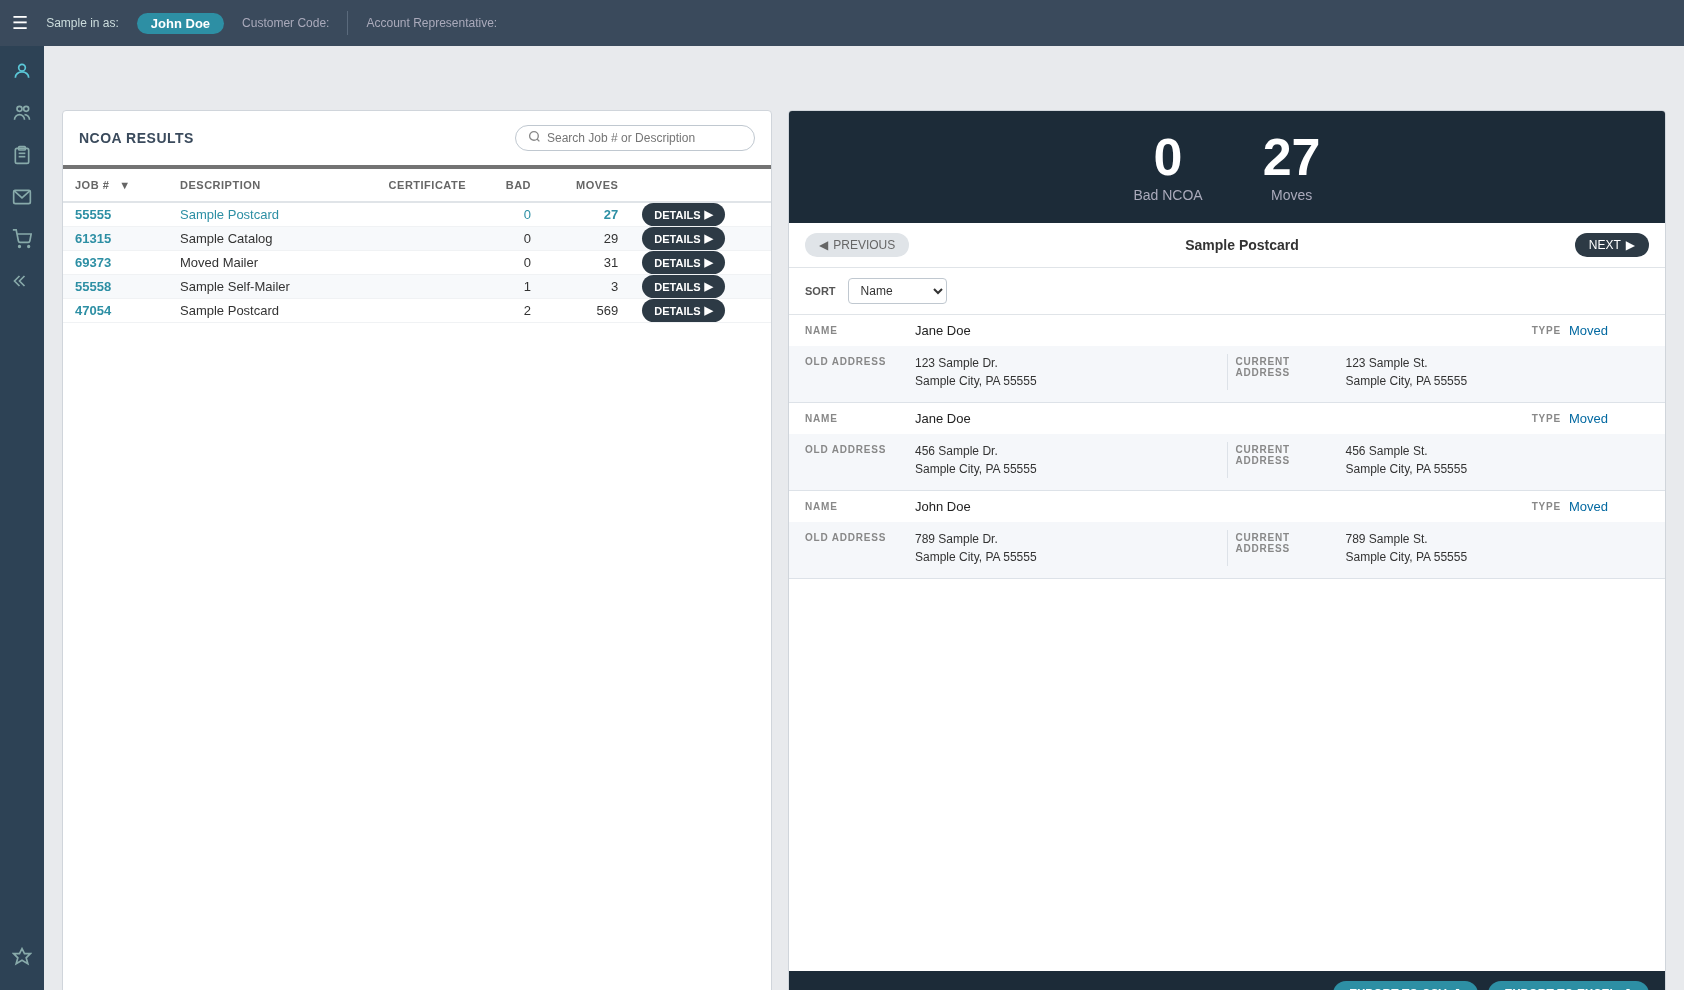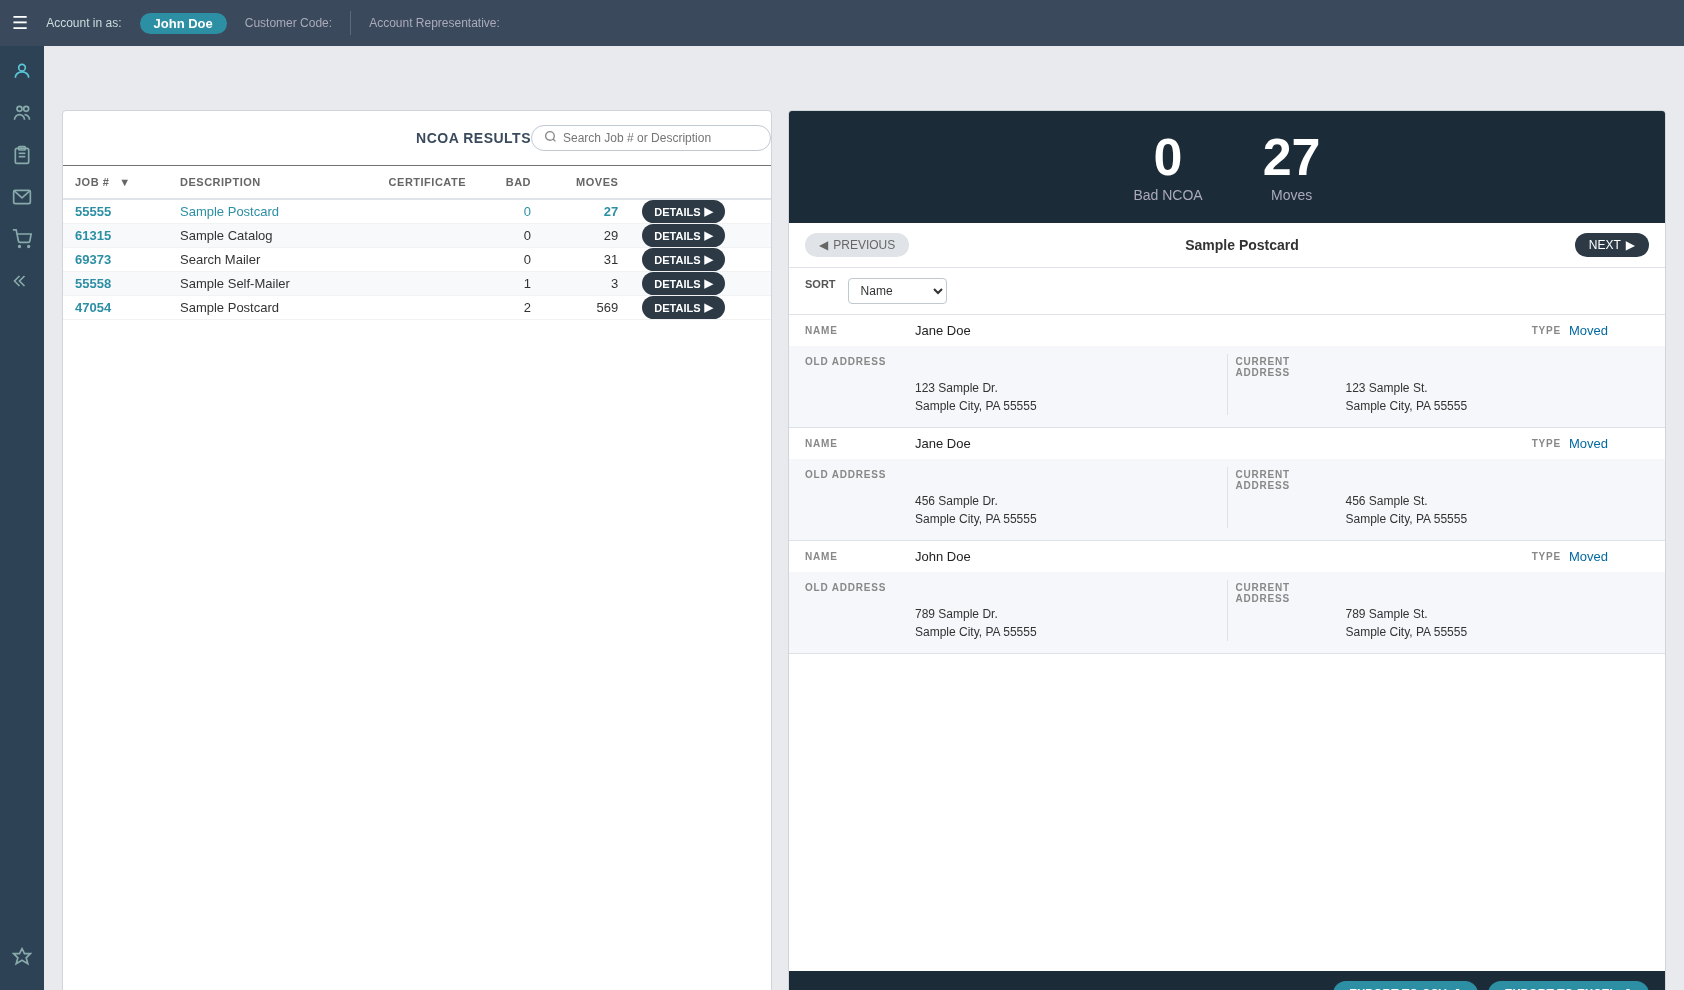--- a/index.html
+++ b/index.html
@@ -69,23 +69,23 @@
     .left-panel {
       flex: 0 0 710px;
       background: #fff;
       border: 1px solid #d0d5db;
       border-radius: 4px;
       overflow: hidden;
     }
     .panel-header {
       display: flex;
       align-items: center;
-      justify-content: flex-end;
-      padding: 14px 0;
-      border-bottom: 1px solid #737373;
+      justify-content: space-between;
+      padding: 14px 16px;
+      border-bottom: 4px solid #737373;
     }
     .panel-title {
       font-size: 14px;
       font-weight: bold;
       color: #3a4a5c;
       letter-spacing: 0.5px;
     }
     .search-box {
       display: flex;
       align-items: center;
@@ -195,21 +195,21 @@
       color: #fff;
     }
     .detail-job-title {
       font-size: 14px;
       font-weight: 600;
       color: #333;
     }
 
     .sort-bar {
       display: flex;
-      align-items: flex-start;
+      align-items: center;
       gap: 12px;
       padding: 10px 16px;
       border-bottom: 1px solid #e0e4e8;
     }
     .sort-label { font-size: 11px; font-weight: bold; color: #555; text-transform: uppercase; }
     .sort-select {
       border: 1px solid #c0c8d0;
       border-radius: 4px;
       padding: 4px 24px 4px 8px;
       font-size: 12px;
@@ -268,21 +268,20 @@
       color: #888;
       letter-spacing: 0.8px;
       width: 110px;
       text-transform: uppercase;
       margin-top: 2px;
     }
     .addr-field-value {
       font-size: 12px;
       color: #333;
       line-height: 1.5;
-      margin-top: 25px;
     }
     .addr-divider { width: 1px; background: #dde2e8; margin: 0 8px; align-self: stretch; }
 
     
     .detail-footer {
       background: #1c2b38;
       color: #fff;
       display: flex;
       align-items: center;
       justify-content: space-between;
@@ -302,21 +301,21 @@
       display: inline-flex;
       align-items: center;
       gap: 6px;
     }
   </style>
 </head>
 <body>
 
 <div class="top-nav">
   <span class="hamburger-icon">☰</span>
-  <span class="logged-in-label">Account in as:</span>
+  <span class="logged-in-label">Sample in as:</span>
   <span class="user-badge">John Doe</span>
   <span class="nav-meta">Customer Code:</span>
   <span class="nav-divider"></span>
   <span class="nav-meta">Account Representative:</span>
 </div>
 
 <div class="sidebar">
   <div class="sidebar-item active">
     <span>
       <svg width="20" height="20" viewBox="0 0 24 24" fill="none" stroke="currentColor" stroke-width="2">
@@ -422,21 +421,21 @@
           <tr>
             <td class="job-num">61315</td>
             <td>Sample Catalog</td>
             <td style="text-align: right;"></td>
             <td class="bad-plain">0</td>
             <td class="moves-plain">29</td>
             <td><button class="details-btn">DETAILS <span>▶</span></button></td>
           </tr>
           <tr>
             <td class="job-num">69373</td>
-            <td>Search Mailer</td>
+            <td>Moved Mailer</td>
             <td style="text-align: right;"></td>
             <td class="bad-plain">0</td>
             <td class="moves-plain">31</td>
             <td><button class="details-btn">DETAILS <span>▶</span></button></td>
           </tr>
           <tr>
             <td class="job-num">55558</td>
             <td>Sample Self-Mailer</td>
             <td style="text-align: right;"></td>
             <td class="bad-plain">1</td>

